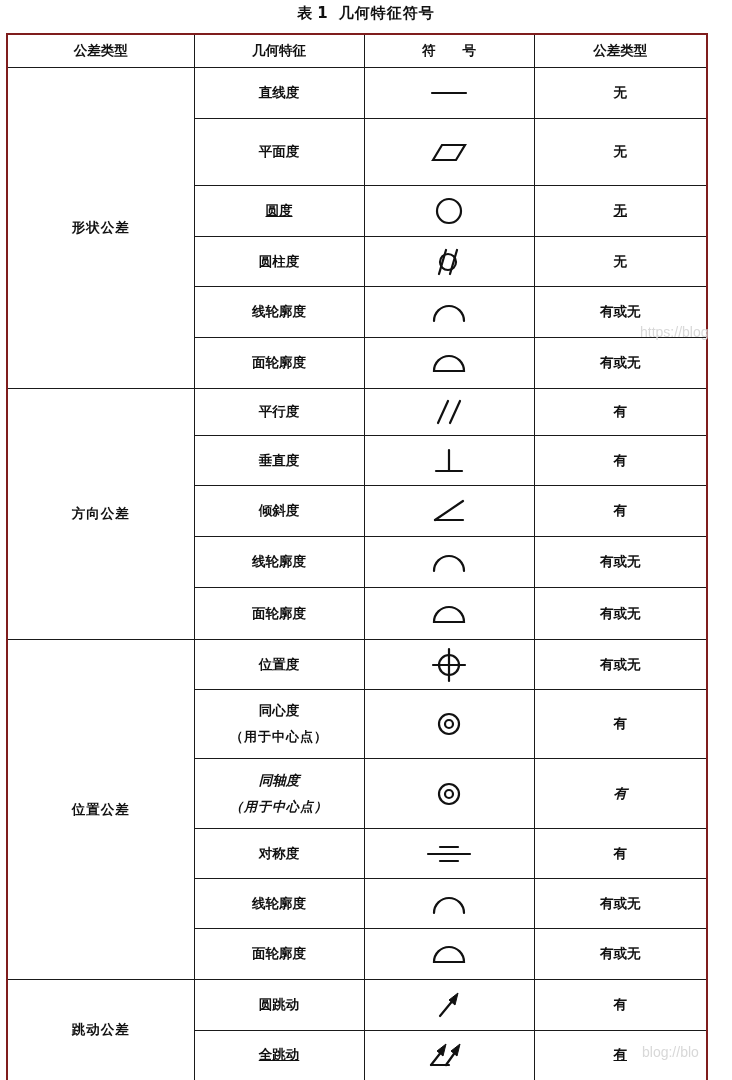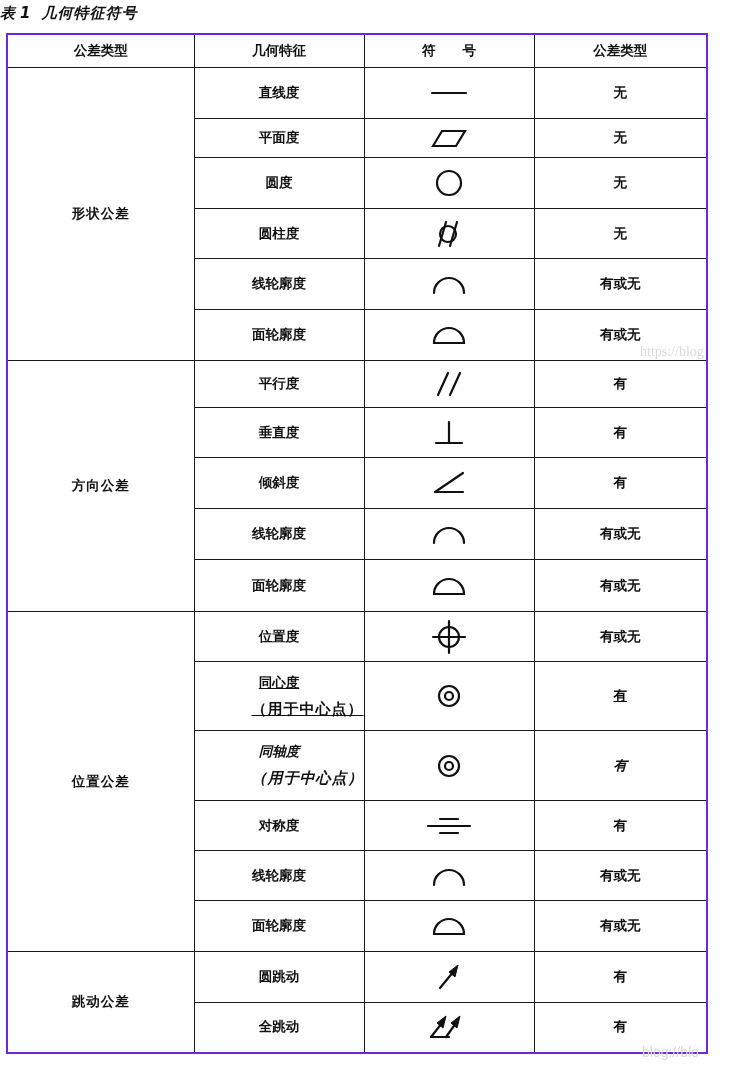--- a/index.html
+++ b/index.html
@@ -1,29 +1,29 @@
 <!DOCTYPE html>
 <html><head>
 <meta charset="utf-8">
 <style>
   html, body { margin: 0; padding: 0; background: #ffffff; }
   body { width: 732px; height: 1080px; position: relative; overflow: hidden;
          font-family: "DejaVu Sans", "Liberation Sans", sans-serif; color: #111; }
-  .title { position: absolute; top: 4px; left: 0; width: 732px; text-align: left;
-           font-size: 15px; font-weight: bold; letter-spacing: 1px; font-style: italic; }
+  .title { position: absolute; top: 4px; left: 0; width: 732px; text-align: center;
+           font-size: 15px; font-weight: bold; letter-spacing: 1px; }
   .title .num { margin: 0 10px 0 4px; }
   table.gdt { position: absolute; top: 33px; left: 6px; width: 700px;
               border-collapse: collapse; table-layout: fixed; }
   table.gdt td, table.gdt th { border: 1.5px solid #1a1a1a; text-align: center;
               vertical-align: middle; padding: 0; font-size: 13.5px; font-weight: bold; }
   table.gdt th { height: 32px; font-size: 13.5px; }
-  table.gdt { border: 2px solid #6d28d9; }
+  table.gdt { border: 2px solid #7f1d1d; }
   col.c1 { width: 187px; } col.c2 { width: 170px; } col.c3 { width: 170px; } col.c4 { width: 173px; }
   .cat { font-size: 14px; letter-spacing: 1px; margin-left: 48px; }
-  .feat .sub { display: block; margin-top: 8px; font-size: 15px; letter-spacing: 1px; text-align: right; }
+  .feat .sub { display: block; margin-top: 8px; font-size: 13px; letter-spacing: 1px; }
   .sym svg { display: block; margin: 0 auto; }
   .wm { position: absolute; color: #d8d8d8; font-size: 14px; font-family: "Liberation Sans", sans-serif; }
 </style>
 </head>
 <body>
 
 <div class="title">
   <span>表</span><span class="num">1</span><span>几何特征符号</span>
 </div>
 
@@ -44,28 +44,28 @@
   </thead>
   <tbody id="tbody">
       <tr style="height: 51px;">
         <td rowspan="6" class="cat">形状公差</td>
         <td class="feat"><span>直线度</span></td>
         <td class="sym"><span><svg width="40" height="20" viewBox="0 0 40 20">
               <line x1="3" y1="10" x2="37" y2="10" stroke="#111" stroke-width="2.2" fill="none" stroke-linecap="round"></line>
             </svg></span></td>
         <td>无</td>
       </tr>
-      <tr style="height: 39px;">
+      <tr style="height: 67px;">
         <td class="feat"><span>平面度</span></td>
         <td class="sym"><span><svg width="40" height="24" viewBox="0 0 40 24">
               <polygon points="4,20 13,5 36,5 27,20" stroke="#111" stroke-width="2.2" fill="none" stroke-linecap="round"></polygon>
             </svg></span></td>
         <td>无</td>
       </tr>
-      <tr style="height: 51px;">
+      <tr style="height: 51px; text-decoration: underline;">
         <td class="feat"><span>圆度</span></td>
         <td class="sym"><span><svg width="32" height="32" viewBox="0 0 32 32">
               <circle cx="16" cy="16" r="12" stroke="#111" stroke-width="2.2" fill="none" stroke-linecap="round"></circle>
             </svg></span></td>
         <td>无</td>
       </tr>
       <tr style="height: 50px;">
         <td class="feat"><span>圆柱度</span></td>
         <td class="sym"><span><svg width="32" height="32" viewBox="0 0 32 32">
               <circle cx="15" cy="16" r="8" stroke="#111" stroke-width="2.2" fill="none" stroke-linecap="round"></circle>
@@ -130,21 +130,21 @@
       <tr style="height: 50px;">
         <td rowspan="6" class="cat">位置公差</td>
         <td class="feat"><span>位置度</span></td>
         <td class="sym"><span><svg width="40" height="36" viewBox="0 0 40 36">
               <circle cx="20" cy="18" r="10" stroke="#111" stroke-width="2.2" fill="none" stroke-linecap="round"></circle>
               <line x1="4" y1="18" x2="36" y2="18" stroke="#111" stroke-width="2.2" fill="none" stroke-linecap="round"></line>
               <line x1="20" y1="2" x2="20" y2="34" stroke="#111" stroke-width="2.2" fill="none" stroke-linecap="round"></line>
             </svg></span></td>
         <td>有或无</td>
       </tr>
-      <tr style="height: 69px; text-decoration: underline;">
+      <tr style="height: 69px;">
         <td class="feat"><span>同心度</span><span class="sub">（用于中心点）</span></td>
         <td class="sym"><span><svg width="28" height="28" viewBox="0 0 28 28">
               <circle cx="14" cy="14" r="10" stroke="#111" stroke-width="2.2" fill="none" stroke-linecap="round"></circle>
               <circle cx="14" cy="14" r="4" stroke="#111" stroke-width="2.2" fill="none" stroke-linecap="round"></circle>
             </svg></span></td>
         <td>有</td>
       </tr>
       <tr style="height: 70px; font-style: italic;">
         <td class="feat"><span>同轴度</span><span class="sub">（用于中心点）</span></td>
         <td class="sym"><span><svg width="28" height="28" viewBox="0 0 28 28">
@@ -178,28 +178,28 @@
       </tr>
       <tr style="height: 51px;">
         <td rowspan="2" class="cat">跳动公差</td>
         <td class="feat"><span>圆跳动</span></td>
         <td class="sym"><span><svg width="30" height="30" viewBox="0 0 30 30">
               <line x1="6" y1="26" x2="20" y2="9" stroke="#111" stroke-width="2.2" fill="none" stroke-linecap="round"></line>
               <polygon points="24,3 15,10 21,15" fill="#111" stroke="#111" stroke-width="1"></polygon>
             </svg></span></td>
         <td>有</td>
       </tr>
-      <tr style="height: 50px;">
+      <tr style="height: 50px; text-decoration: underline;">
         <td class="feat"><span>全跳动</span></td>
         <td class="sym"><span><svg width="44" height="30" viewBox="0 0 44 30">
               <line x1="4" y1="25" x2="15" y2="11" stroke="#111" stroke-width="2.2" fill="none" stroke-linecap="round"></line>
               <polygon points="19,4 10,11 16,16" fill="#111" stroke="#111" stroke-width="1"></polygon>
               <line x1="19" y1="25" x2="29" y2="11" stroke="#111" stroke-width="2.2" fill="none" stroke-linecap="round"></line>
               <polygon points="33,4 24,11 30,16" fill="#111" stroke="#111" stroke-width="1"></polygon>
               <line x1="4" y1="25" x2="22" y2="25" stroke="#111" stroke-width="2.2" fill="none" stroke-linecap="round"></line>
             </svg></span></td>
         <td>有</td>
       </tr>
     </tbody>
 </table>
 
-<div class="wm" style="top:344px; left:640px;font-family:Liberation Serif, serif;">https://blog</div>
+<div class="wm" style="top:324px; left:640px;">https://blog</div>
 <div class="wm" style="top:1044px; left:642px;">blog://blo</div>
 
 </body></html>

